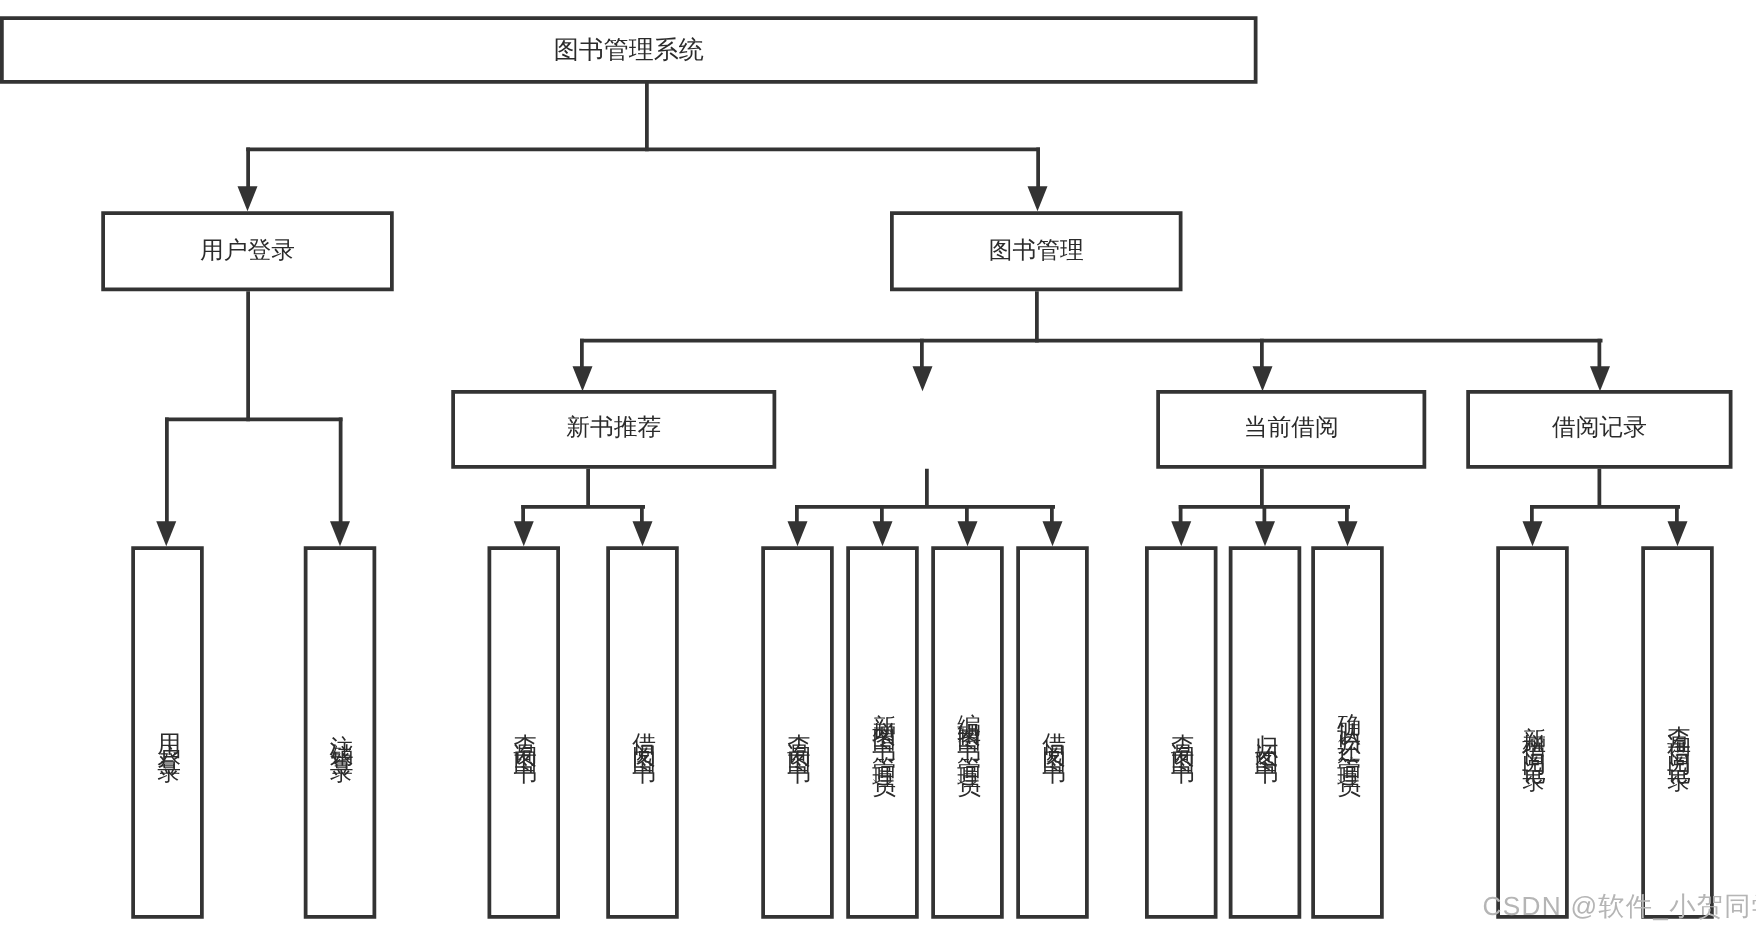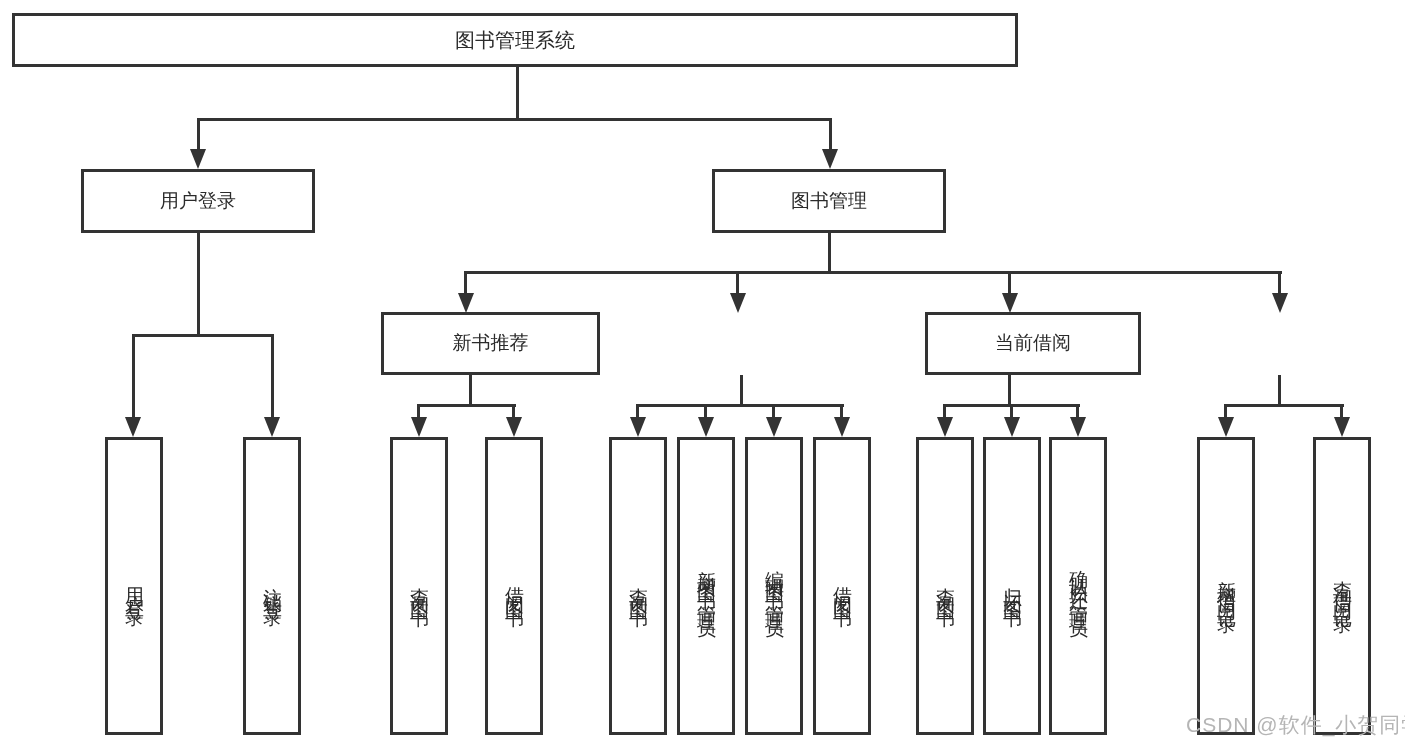--- a/index.html
+++ b/index.html
@@ -49,41 +49,44 @@
     color:#b5b5b5;
     letter-spacing:1px;
     white-space:nowrap;
   }
 </style>
 </head>
 <body>
 
 <div class="stage">
 
-  <div class="box root" style="left:12px;top:13px;width:1006px;height:54px;">
+  <div class="box root" style="left:0;top:13px;width:1006px;height:54px;">
     <span>图书管理系统</span>
   </div>
 
   <div class="box" style="left:81px;top:169px;width:234px;height:64px;">
     <span>用户登录</span>
   </div>
 
   <div class="box" style="left:712px;top:169px;width:234px;height:64px;">
     <span>图书管理</span>
   </div>
 
-  <div class="box" style="left:381px;top:312px;width:219px;height:63px;">
+  <div class="box" style="left:361px;top:312px;width:260px;height:63px;">
     <span>新书推荐</span>
   </div>
 
 
   <div class="box" style="left:925px;top:312px;width:216px;height:63px;">
     <span>当前借阅</span>
   </div>
 
+  <div class="box" style="left:1173px;top:312px;width:213px;height:63px;">
+    <span>借阅记录</span>
+  </div>
 
   <div class="box leaf" style="left:105px;">
     <span class="vtext">用户登录</span>
   </div>
   <div class="box leaf" style="left:243px;">
     <span class="vtext">注销登录</span>
   </div>
 
   <div class="box leaf" style="left:390px;">
     <span class="vtext">查询图书</span>

